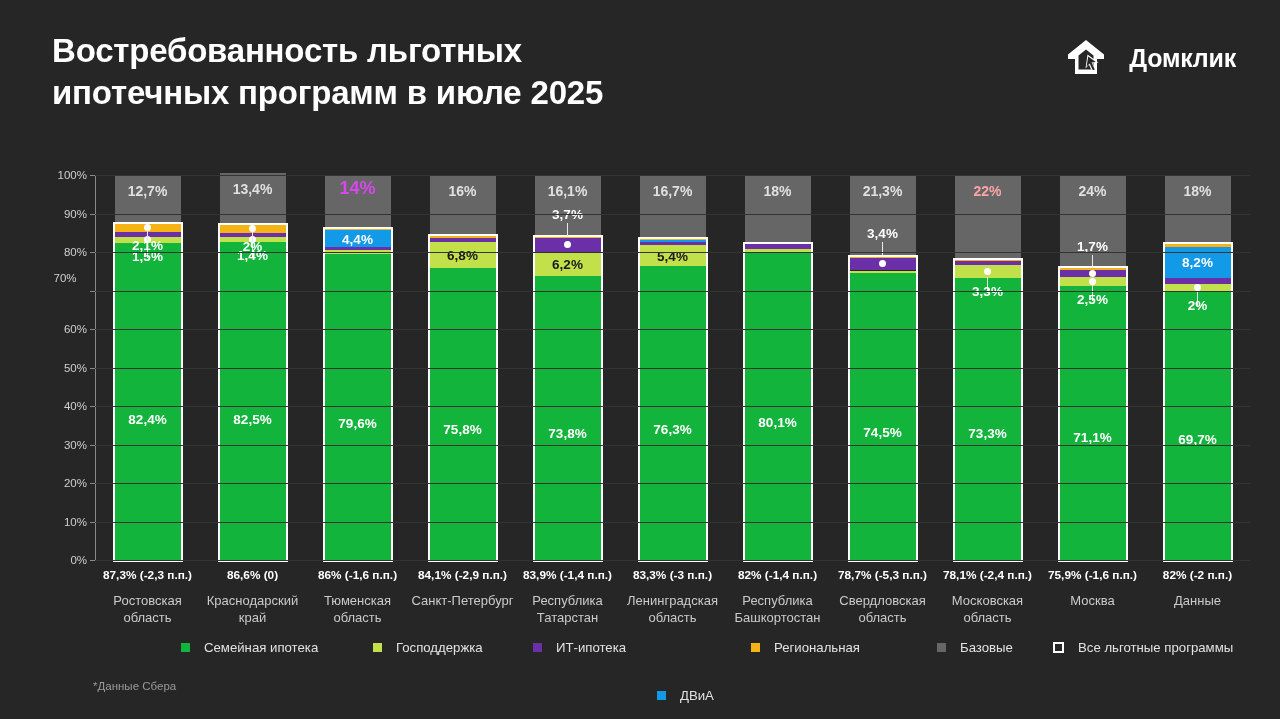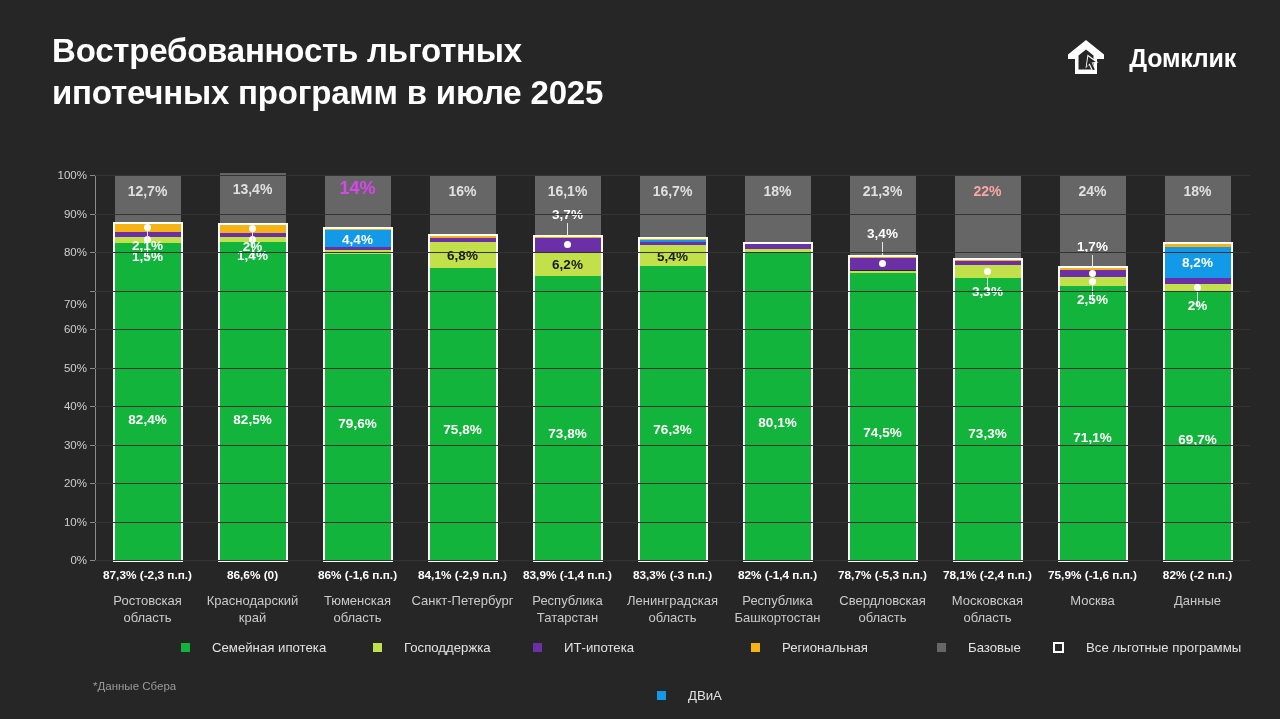--- a/index.html
+++ b/index.html
@@ -59,21 +59,21 @@
   .cat-val {
     color: #ffffff; font-size: 11.8px; font-weight: bold; white-space: nowrap;
   }
   .cat-name {
     color: #cacaca; font-size: 13px; font-weight: normal;
     line-height: 1.3; margin-top: 11px; white-space: pre-line;
   }
 
   
   .legend { position: absolute; left: 138px; top: 640px; width: 1080px; height: 18px; }
-  .legend-item { position: absolute; display: flex; align-items: center; gap: 22px; white-space: nowrap; padding-left: 43px; }
+  .legend-item { position: absolute; display: flex; align-items: center; gap: 14px; white-space: nowrap; padding-left: 43px; }
   .swatch { width: 9px; height: 9px; flex: 0 0 auto; }
   .swatch.hollow { background: transparent; border: 2px solid #ffffff; width: 11px; height: 11px; }
   .legend-label { color: #e2e2e2; font-size: 13.2px; }
 
   .footnote { position: absolute; left: 93px; top: 680px; color: #9a9a9a; font-size: 11.5px; }
 </style>
 </head>
 <body>
 
 <div id="root">
@@ -97,21 +97,21 @@
     <div class="axis-line-y"></div>
     <div class="axis-line-x"></div>
     <div class="ylabels" id="ylabels">
         <div class="ylab" style="top: 385px;">0%</div>
         <div class="ylab" style="top: 346.5px;">10%</div>
         <div class="ylab" style="top: 308px;">20%</div>
         <div class="ylab" style="top: 269.5px;">30%</div>
         <div class="ylab" style="top: 231px;">40%</div>
         <div class="ylab" style="top: 192.5px;">50%</div>
         <div class="ylab" style="top: 154px;">60%</div>
-        <div class="ylab" style="top: 129px;">70%</div>
+        <div class="ylab" style="top: 103px; text-align: center;">70%</div>
         <div class="ylab" style="top: 77px;">80%</div>
         <div class="ylab" style="top: 38.5px;">90%</div>
         <div class="ylab" style="top: 0px;">100%</div>
       </div>
     <div id="bars">
         <div class="bar-group" style="left: 19.5px; width: 66px; height: 385px;">
           <div class="seg" style="bottom: 0px; height: 317.24px; background: rgb(19, 180, 60);"></div>
           <div class="seg" style="bottom: 317.24px; height: 5.775px; background: rgb(194, 224, 74);"></div>
           <div class="seg" style="bottom: 323.015px; height: 5.005px; background: rgb(107, 47, 168);"></div>
           <div class="seg" style="bottom: 328.02px; height: 8.085px; background: rgb(245, 179, 22);"></div>

